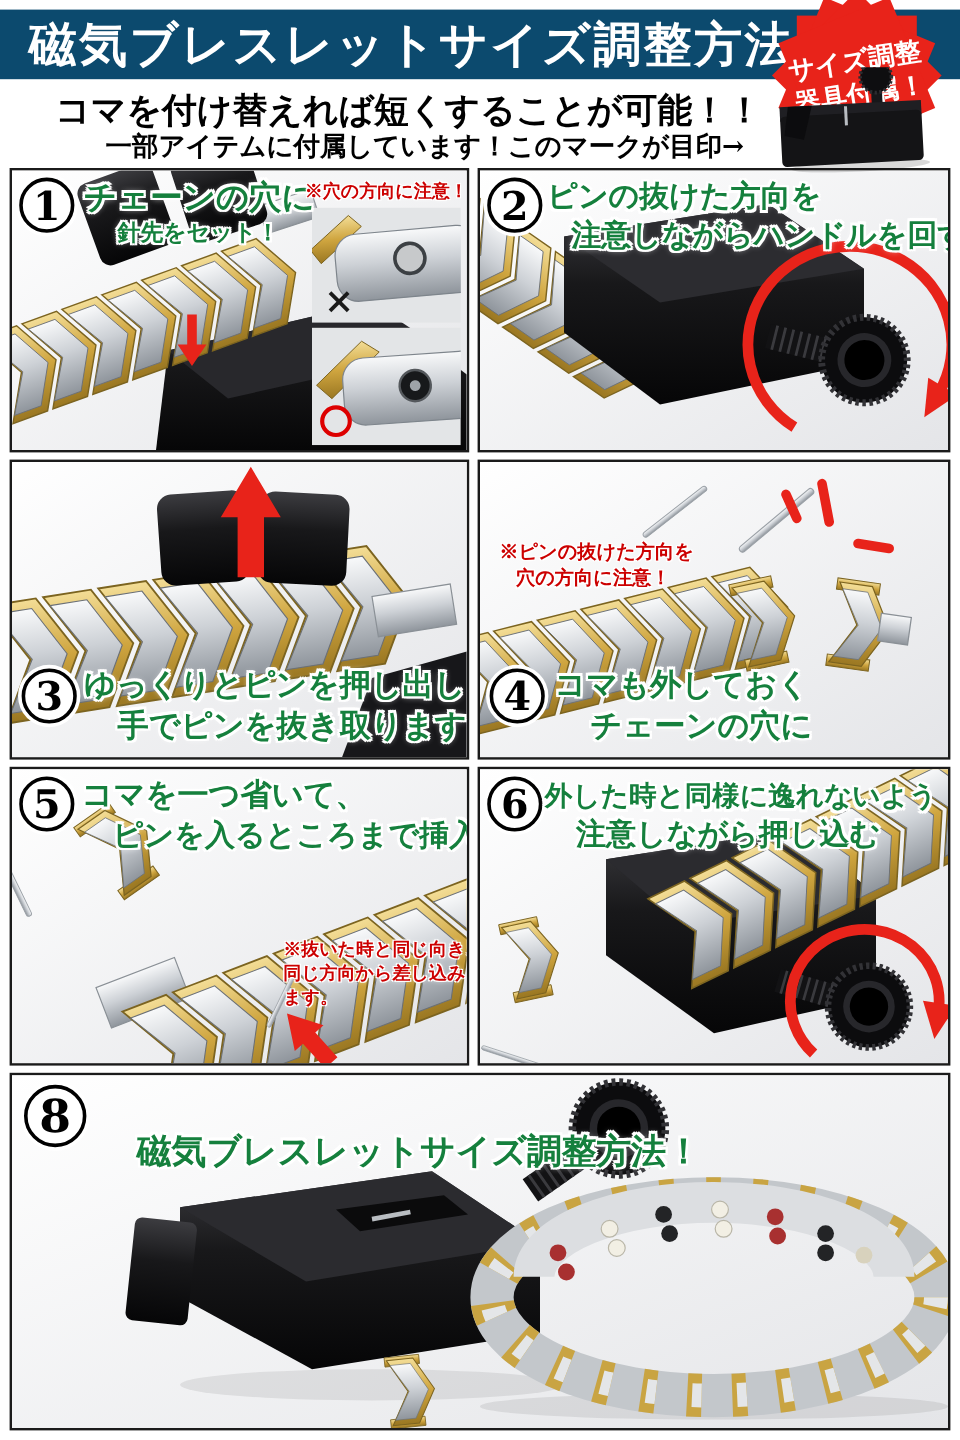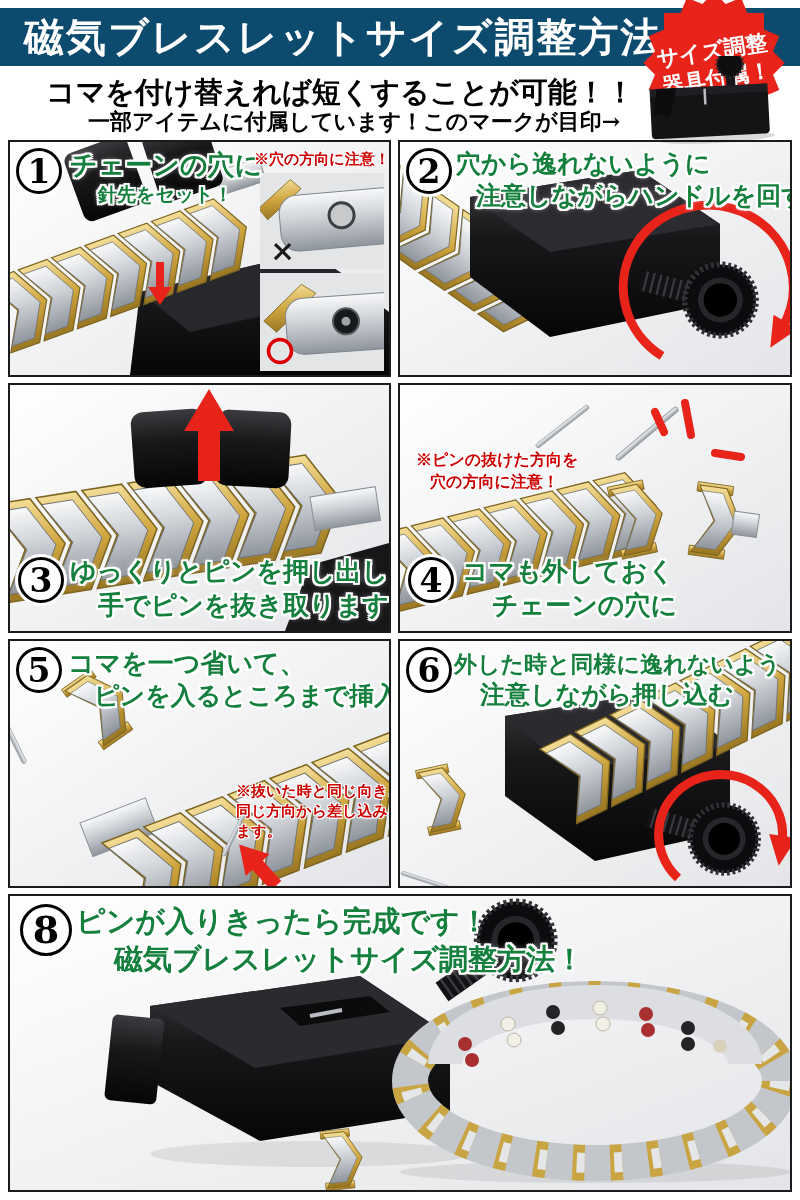--- a/index.html
+++ b/index.html
@@ -169,21 +169,21 @@
         <use href="#chain6"></use>
       </g>
     <polygon points="70,55 240,28 320,82 320,160 150,195 70,135" fill="url(#gBlk)"></polygon>
     <polygon points="70,55 240,28 320,82 150,110" fill="#2c2c30"></polygon>
     <g transform="translate(240,138) rotate(14) scale(1.15)">
         <use href="#knob"></use>
       </g>
     <path d="M 262,214 A 85,82 0 1 1 382,186" fill="none" stroke="#e8231a" stroke-width="9" marker-end="url(#ah)"></path>
   </svg>
   <span class="num" style="left:6px;top:6px;width:46px;height:46px;font-size:33px">2</span>
-  <span class="t" style="left:56px;top:8px;font-size:25px">穴から逸れないように</span>
+  <span class="t" style="left:56px;top:8px;font-size:25px">ピンの抜けた方向を</span>
   <span class="t" style="left:76px;top:40px;font-size:25px">注意しながらハンドルを回す</span>
 </section>
 
 <section class="panel" style="left:8px;top:383px;width:383px;height:250px">
   <svg class="photo" viewBox="0 0 379 246" preserveAspectRatio="none">
     <rect width="379" height="246" fill="url(#gBg)"></rect>
     <polygon points="300,180 379,158 379,246 275,246" fill="#17171a"></polygon>
     <g transform="translate(-20,120) rotate(-9) scale(1.55)">
         <use href="#chain6"></use>
       </g>
@@ -323,15 +323,14 @@
         <circle cx="678" cy="132" r="7" fill="#232426"></circle>
           <circle cx="678" cy="148" r="7" fill="#232426"></circle>
         <circle cx="710" cy="150" r="7" fill="#d8d2bd"></circle>
       </g>
     </g>
     <g transform="translate(312,238) rotate(-6) scale(0.85)">
         <use href="#pc"></use>
       </g>
   </svg>
   <span class="num" style="left:10px;top:8px;width:52px;height:52px;font-size:38px">8</span>
-  <span class="t" style="left:66px;top:10px;font-size:29px">ピンが入りきったら完成です！</span>
   <span class="t" style="left:104px;top:48px;font-size:29px">磁気ブレスレットサイズ調整方法！</span>
 </section>
 
 </body></html>

